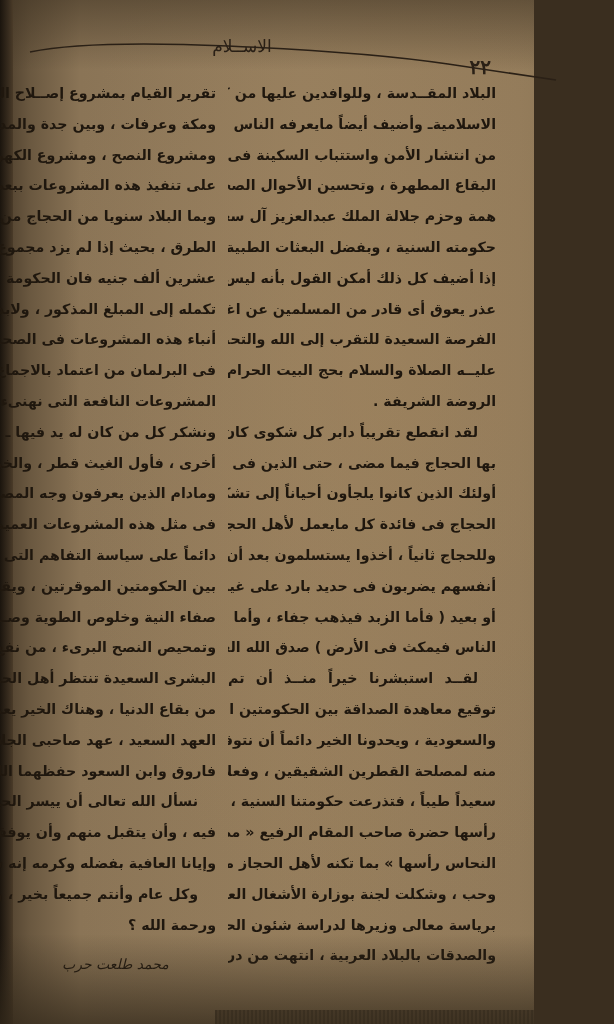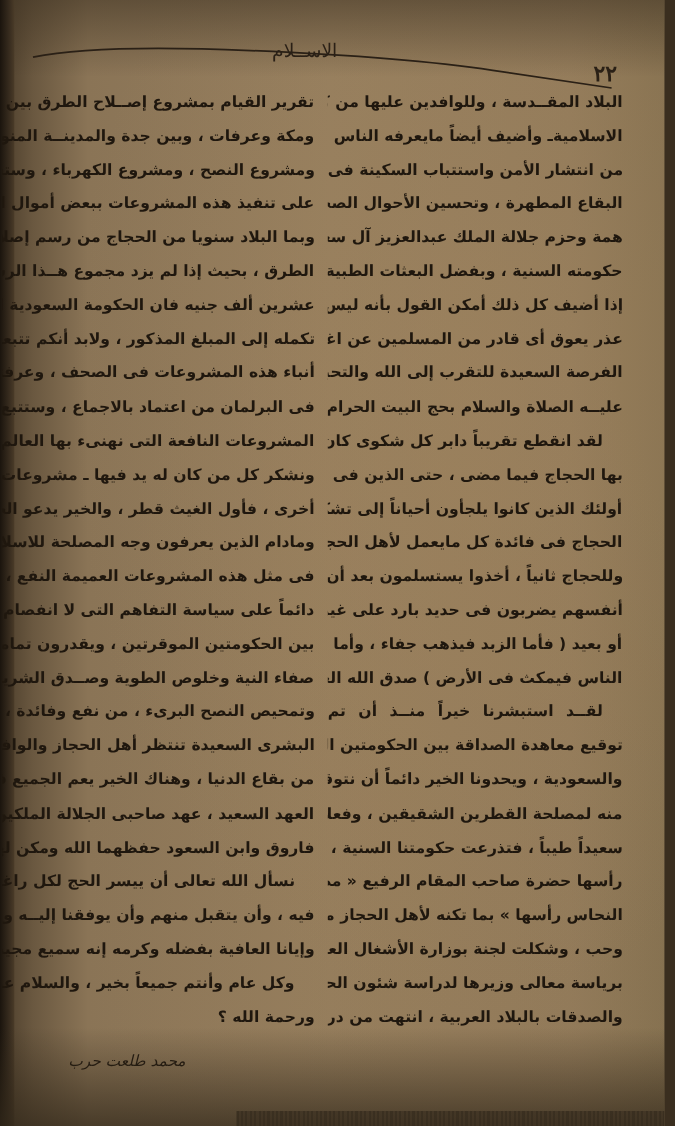--- a/index.html
+++ b/index.html
@@ -10,21 +10,21 @@
     width: 614px;
     height: 1024px;
     overflow: hidden;
     position: relative;
     background: #3a2e1f;
     font-family: "DejaVu Sans", sans-serif;
   }
   .page {
     position: absolute;
     left: 0; top: 0;
-    width: 604px; height: 1024px;
+    width: 534px; height: 1024px;
     background:
       radial-gradient(ellipse at 70% 35%, rgba(160,132,94,0.55) 0%, rgba(120,98,68,0) 60%),
       radial-gradient(ellipse at 60% 75%, rgba(150,124,88,0.45) 0%, rgba(110,90,62,0) 55%),
       linear-gradient(90deg, #4a3c2a 0px, #6a5840 30px, #8a7456 80px, #957e5e 300px, #917a5a 520px, #84704f 614px);
   }
   .page::before {
     
     content: "";
     position: absolute;
     left: 0; top: 0; right: 0; height: 70px;
@@ -139,20 +139,21 @@
       <span class="line">البلاد المقــدسة ، وللوافدين عليها من كل البلاد</span>
       <span class="line">الاسلاميةـ وأضيف أيضاً مايعرفه الناس جميعاً</span>
       <span class="line">من انتشار الأمن واستتباب السكينة فى كل ربوع</span>
       <span class="line">البقاع المطهرة ، وتحسين الأحوال الصحية بفضل</span>
       <span class="line">همة وحزم جلالة الملك عبدالعزيز آل سعود ورجال</span>
       <span class="line">حكومته السنية ، وبفضل البعثات الطبية المختلفة .</span>
       <span class="line">إذا أضيف كل ذلك أمكن القول بأنه ليس هناك</span>
       <span class="line">عذر يعوق أى قادر من المسلمين عن اغتنام هــذه</span>
       <span class="line">الفرصة السعيدة للتقرب إلى الله والتحبب إلى نبيه</span>
       <span class="line">عليــه الصلاة والسلام بحج البيت الحرام وزيارة</span>
+      <span class="line last">الروضة الشريفة .</span>
     </div>
     <div>
       <span class="line indent">لقد انقطع تقريباً دابر كل شكوى كان يضج</span>
       <span class="line">بها الحجاج فيما مضى ، حتى الذين فى نفوسهم مرض</span>
       <span class="line">أولئك الذين كانوا يلجأون أحياناً إلى تشكيك</span>
       <span class="line">الحجاج فى فائدة كل مايعمل لأهل الحجاز أولا ،</span>
       <span class="line">وللحجاج ثانياً ، أخذوا يستسلمون بعد أن رأوا</span>
       <span class="line">أنفسهم يضربون فى حديد بارد على غير أمل قريب</span>
       <span class="line">أو بعيد ( فأما الزبد فيذهب جفاء ، وأما ماينفع</span>
       <span class="line last">الناس فيمكث فى الأرض ) صدق الله العظيم</span>

